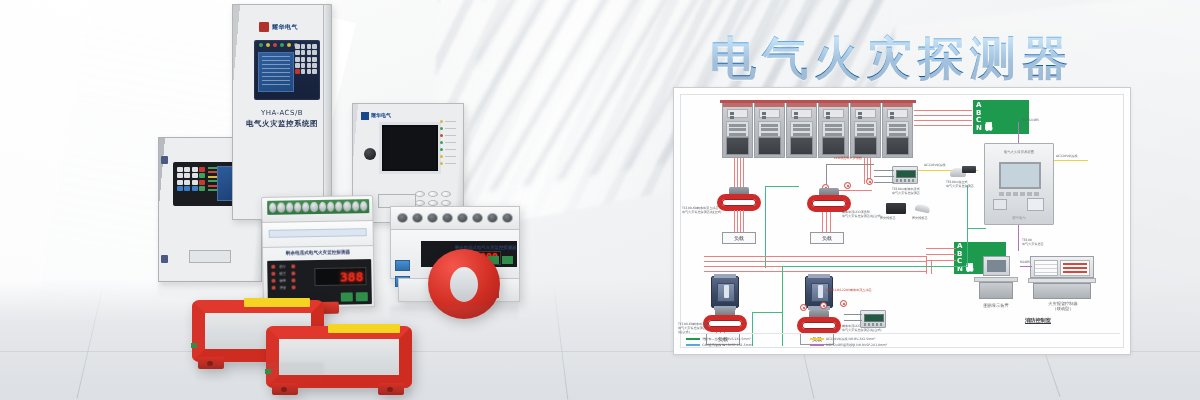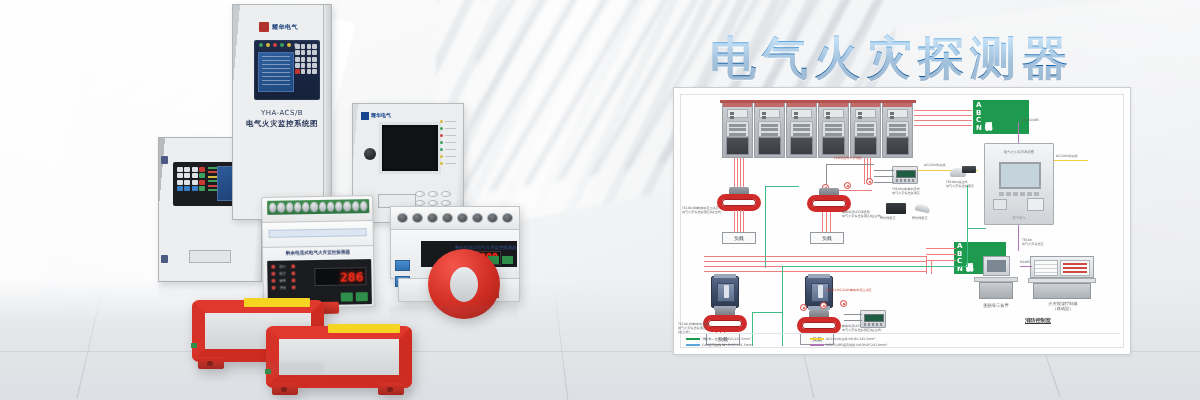--- a/index.html
+++ b/index.html
@@ -862,21 +862,21 @@
               <s>故障</s>
               <i></i>
             </div>
           <div>
               <i></i>
               <s>消音</s>
               <i></i>
             </div>
         </div>
         <div class="disp">
-          <b>286</b>
+          <b>388</b>
         </div>
         <div class="kb">
             <i></i>
             <i></i>
           </div>
       </div>
     </div>
     <div class="redbar"></div>
   </div>
 

